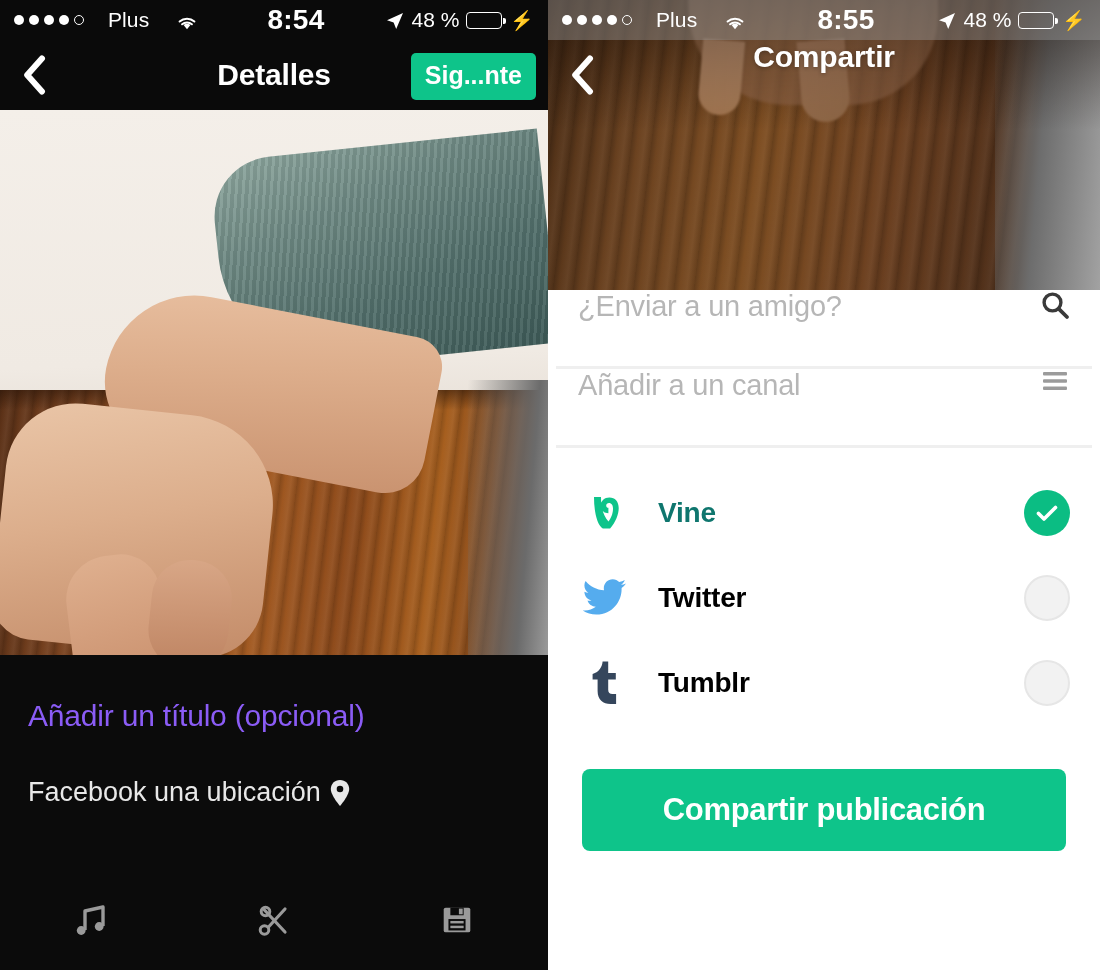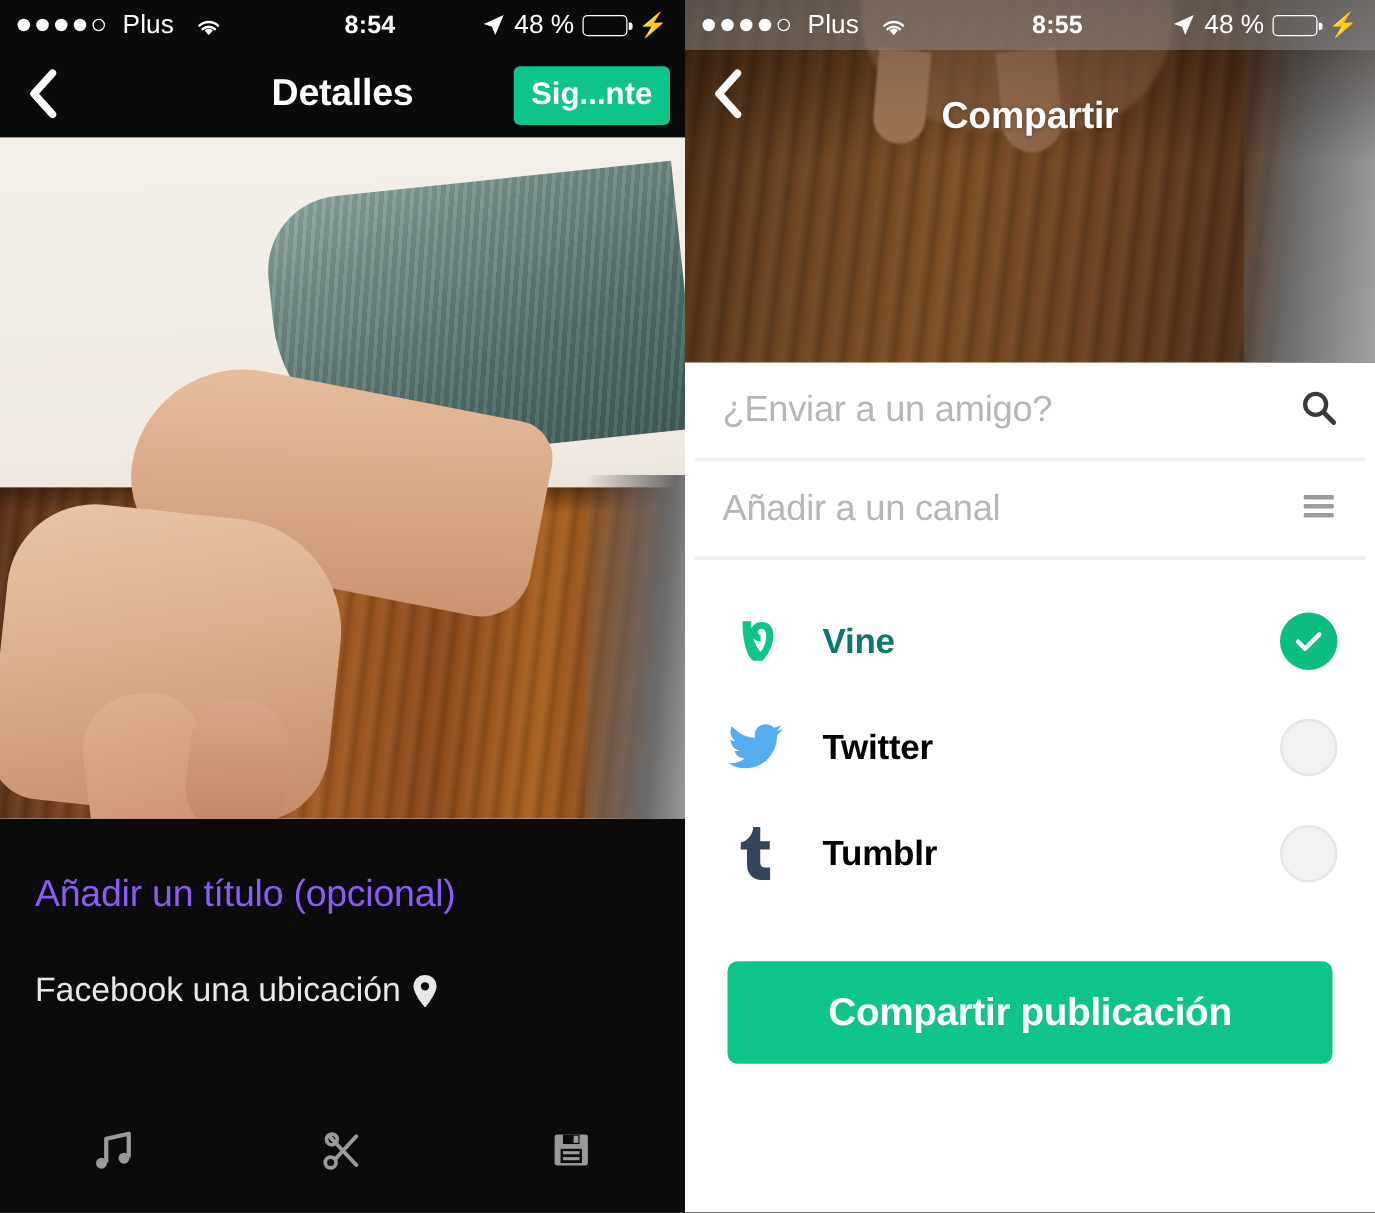--- a/index.html
+++ b/index.html
@@ -15,29 +15,29 @@
     width: 548px; height: 970px;
     background: #0a0a0a; position: relative;
     display: flex; flex-direction: column;
   }
   .statusbar {
     height: 40px; flex: 0 0 40px;
     display: flex; align-items: center;
     padding: 0 14px; color: #fff;
     font-size: 21px; position: relative;
   }
-  .sb-left { display: flex; align-items: center; gap: 14px; }
+  .sb-left { display: flex; align-items: center; gap: 24px; }
   .dots { display: flex; align-items: center; gap: 5px; }
   .dot { width: 10px; height: 10px; border-radius: 50%; background: #fff; }
   .dot.hollow { background: transparent; border: 1.6px solid #fff; }
   .carrier { font-size: 21px; letter-spacing: 0.1px; }
   .wifi { width: 22px; height: 16px; position: relative; margin-left: 3px; }
   .sb-center {
     position: absolute; left: 0; right: 0; text-align: center;
-    font-size: 20px; font-weight: 600; letter-spacing: 0.2px;
+    font-size: 28px; font-weight: 600; letter-spacing: 0.2px;
     pointer-events: none;
     padding-left: 44px;
   }
   .sb-right {
     margin-left: auto; display: flex; align-items: center; gap: 7px;
     font-size: 21px;
   }
   .loc-arrow { display: inline-block; width: 18px; height: 18px; }
   .battery {
     width: 36px; height: 17px; border: 1.8px solid #fff;
@@ -190,32 +190,32 @@
   .pr-dark {
     position: absolute; left: 0; top: 0; width: 552px; height: 130px;
     background: linear-gradient(180deg, rgba(20,10,4,0.55), rgba(20,10,4,0));
   }
   .statusbar-overlay {
     position: absolute; left: 0; top: 0; width: 552px; height: 40px;
     z-index: 4; background: rgba(150,150,150,0.45);
   }
   .navbar-overlay {
     position: absolute; left: 0; top: 40px; width: 552px; height: 70px;
-    z-index: 4; display: flex; align-items: flex-end;
+    z-index: 4; display: flex; align-items: flex-start;
   }
   .nav-title-light {
     position: absolute; left: 0; right: 0; text-align: center;
     color: #fff; font-size: 30px; font-weight: bold;
     letter-spacing: -0.2px; pointer-events: none;
     text-shadow: 0 1px 4px rgba(0,0,0,0.3);
   }
 
   .right-body { margin-top: 290px; display: flex; flex-direction: column; flex: 1; }
   .field-row {
-    height: 76px; display: flex; align-items: center;
+    height: 76px; display: flex; align-items: flex-start;
     padding: 0 30px; position: relative; cursor: text;
   }
   .field-text { flex: 1; color: #b6b6b6; font-size: 29px; letter-spacing: -0.2px; }
   .divider { height: 3px; background: #efefef; margin: 0 8px; }
   .section-gap { height: 22px; }
 
   .net-row {
     height: 85px; display: flex; align-items: center;
     padding: 0 30px; cursor: pointer;
   }

